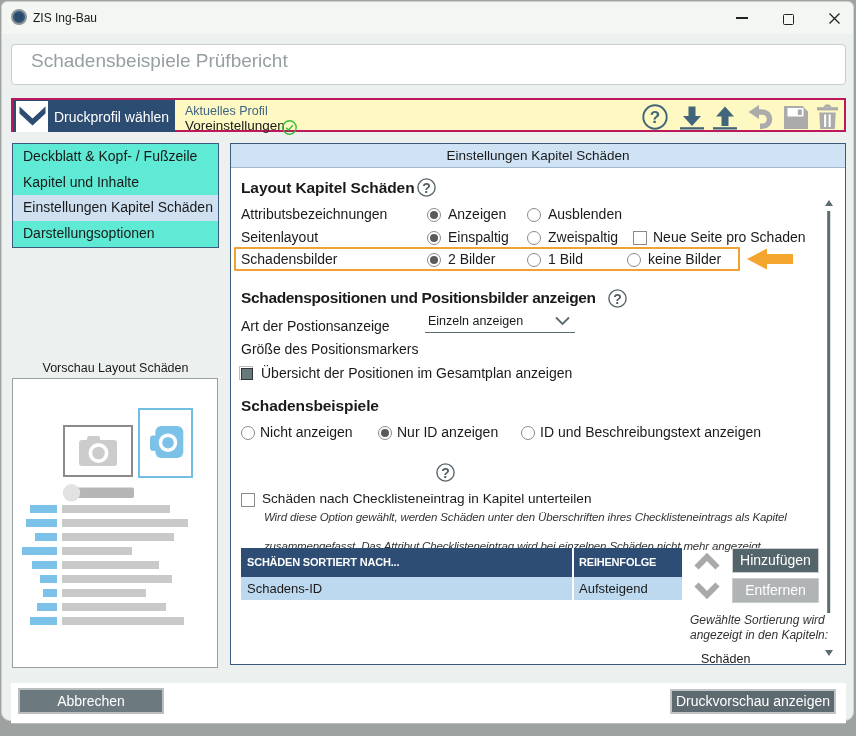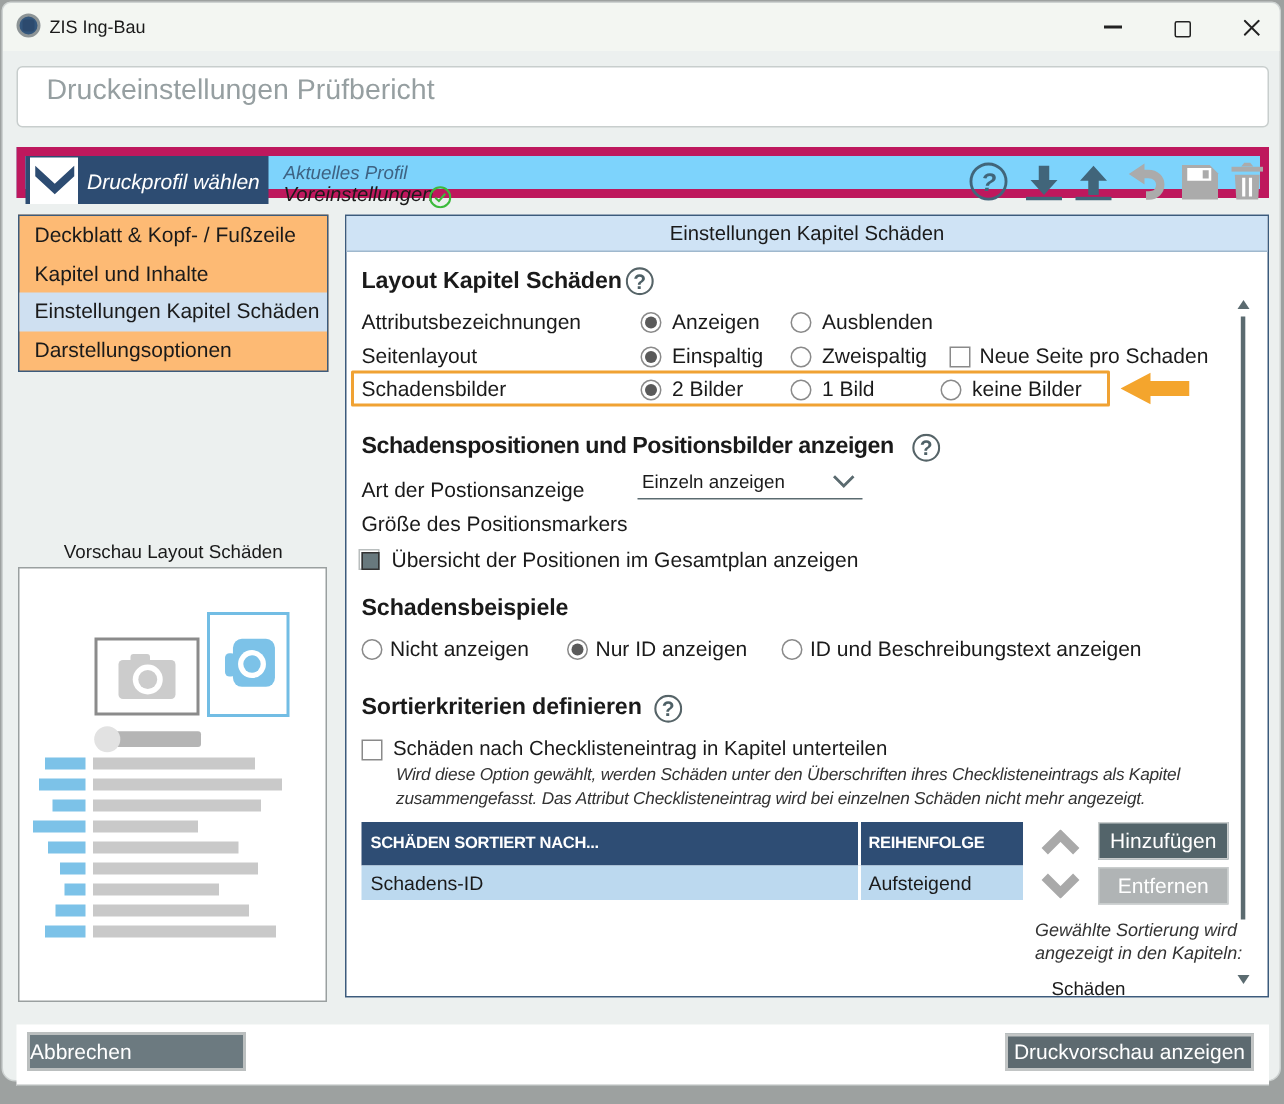--- a/index.html
+++ b/index.html
@@ -26,39 +26,39 @@
 
 #titlefield {
   position:absolute; left:9px; top:42px; width:835px; height:41px;
   background:#fff; border:1px solid #c8cecd; border-radius:4px;
 }
 #titlefield span { position:absolute; left:19px; top:5px; font-size:19px; color:#969fa1; }
 
 
 #toolbar {
   position:absolute; left:9px; top:96px; width:835px; height:34px;
-  background:#7dd3fc; border:6px solid #be185d;font-style:italic;
+  background:#fef9c3; border:2px solid #be185d;
 }
 #chevbox { position:absolute; left:2.5px; top:0.5px; width:32.5px; height:31px; background:#fff; }
 #profilebtn { position:absolute; left:0px; top:0px; width:162px; height:32px; background:#2d4c72; }
 
 #profilebtn span { position:absolute; left:41px; top:9px; font-size:14px; color:#fff; white-space:nowrap; }
 #aktprofil { position:absolute; left:172px; top:4px; font-size:12.5px; color:#3e6383; }
 #voreinst { position:absolute; left:172px; top:18px; font-size:13.5px; color:#1a1a1a; }
 #greencheck { position:absolute; left:269px; top:20px; width:15px; height:15px; }
 .tbicon { position:absolute; top:4px; }
 #icoHelp { left:629px; }
 #icoDown { left:666px; }
 #icoUp { left:699px; }
 #icoUndo { left:735px; }
 #icoSave { left:770px; }
 #icoTrash { left:803px; }
 
 
-#nav { position:absolute; left:10px; top:141px; width:207px; height:105px; background:#fdba74; border:1.5px solid #3c5b7c; }
+#nav { position:absolute; left:10px; top:141px; width:207px; height:105px; background:#5eead4; border:1.5px solid #3c5b7c; }
 .navitem { height:25.5px; line-height:25.5px; padding-left:10px; font-size:14px; color:#1a1a1a; white-space:nowrap; }
 .navitem.sel { background:#cfe0f1; }
 
 
 #prevlabel { position:absolute; left:10px; top:359px; width:207px; text-align:center; font-size:12.5px; color:#1a1a1a; }
 #prevbox { position:absolute; left:10px; top:376px; width:206px; height:290px; background:#fff; border:1px solid #9aa0a0; }
 
 
 #main { position:absolute; left:228px; top:141px; width:616px; height:522px; background:#fff; border:1px solid #3c5b7c; overflow:hidden; }
 #mainhdr { position:absolute; left:0; top:0; width:100%; height:24px; background:#cfe3f5; border-bottom:1px solid #9fb8cd; text-align:center; line-height:24px; font-size:13.5px; color:#1a1a1a; }
@@ -92,40 +92,40 @@
 .c1 { width:333px; padding-left:6px; border-right:2px solid #fff; display:flex; align-items:center; }
 .c2 { padding-left:5px; display:flex; align-items:center; flex:1; }
 
 .updown { position:absolute; }
 .btn { position:absolute; height:25px; color:#fff; font-size:14px; text-align:center; border:1px solid #c9cdcd; }
 #btnAdd { left:501px; top:404px; width:87px; background:#53646a; line-height:22px; }
 #btnRem { left:501px; top:434px; width:87px; background:#b0b4b5; line-height:22px; }
 
 
 #bottombar { position:absolute; left:9px; top:681px; width:835px; height:40.5px; background:#fff; border-bottom:1.5px solid #b7bcbb; }
-#btnCancel { position:absolute; left:7px; top:5px; width:146px; height:26px; background:#6c7a80; border:2px solid #bbbfbf; color:#fff; font-size:14px; line-height:22px; }
+#btnCancel { position:absolute; left:7px; top:5px; width:146px; height:26px; background:#6c7a80; border:2px solid #bbbfbf; color:#fff; font-size:14px; text-align:center; line-height:22px; }
 #btnPreview { position:absolute; right:10px; top:6px; width:166px; height:25px; background:#5d6a70; border:2px solid #c2c5c5; color:#fff; font-size:14px; text-align:center; line-height:21px; }
 </style>
 </head>
 <body>
 <div id="win">
   <div id="titlebar">
     <div id="appicon"></div>
     <div id="apptitle">ZIS Ing-Bau</div>
     <div class="winbtn" id="btnmin"></div>
     <div class="winbtn" id="btnmax"></div>
     <div class="winbtn" id="btnclose">
         <svg width="11" height="11" viewBox="0 0 11 11" style="position:absolute;left:1px;top:11px;">
           <path d="M0.5 0.5 L10.5 10.5 M10.5 0.5 L0.5 10.5" stroke="#222" stroke-width="1.3"></path>
         </svg>
       </div>
   </div>
 
   <div id="titlefield">
-      <span>Druckeinstellungen Prüfbericht</span>
+      <span>Schadensbeispiele Prüfbericht</span>
     </div>
 
   <div id="toolbar">
     <div id="profilebtn">
       <div id="chevbox">
           <svg width="29" height="20" viewBox="0 0 29 20" style="position:absolute;left:2px;top:5px;">
             <path d="M1.5 0.5 L14.5 12.5 L27.5 0.5 L27.5 7.5 L14.5 19.5 L1.5 7.5 Z" fill="#2d4c72"></path>
           </svg>
         </div>
       <span>Druckprofil wählen</span>
@@ -274,29 +274,28 @@
     <div class="lbl" style="left:30px; top:221px;">Übersicht der Positionen im Gesamtplan anzeigen</div>
 
     <div class="h2" style="left:10px; top:253px;">Schadensbeispiele</div>
     <div class="radio" style="left:10px; top:282px;"></div>
       <div class="lbl" style="left:29px; top:280px;">Nicht anzeigen</div>
     <div class="radio on" style="left:147px; top:282px;"></div>
       <div class="lbl" style="left:166px; top:280px;">Nur ID anzeigen</div>
     <div class="radio" style="left:290px; top:282px;"></div>
       <div class="lbl" style="left:309px; top:280px;">ID und Beschreibungstext anzeigen</div>
 
-    <div class="h2" style="left:10px; top:319px;">Sortierkriterien definieren</div>
     <svg class="qicon" style="left:205px; top:319px;" width="19" height="19" viewBox="0 0 19 19">
         <circle cx="9.5" cy="9.5" r="8.6" fill="none" stroke="#566468" stroke-width="1.4"></circle>
         <text x="9.5" y="14.5" font-size="14" font-weight="bold" text-anchor="middle" fill="#4e6066" font-family="Liberation Sans">?</text>
       </svg>
     <div class="cb" style="left:10px; top:349px;"></div>
     <div class="lbl" style="left:31px; top:347px; font-size:13.6px;">Schäden nach Checklisteneintrag in Kapitel unterteilen</div>
     <div class="italic" style="left:33px; top:367px; font-size:11.5px; letter-spacing:-0.15px;">Wird diese Option gewählt, werden Schäden unter den Überschriften ihres Checklisteneintrags als Kapitel</div>
-    <div class="italic" style="left:33px; top:383px; font-size:11.5px; letter-spacing:-0.15px;font-style:italic;">zusammengefasst. Das Attribut Checklisteneintrag wird bei einzelnen Schäden nicht mehr angezeigt.</div>
+    <div class="italic" style="left:33px; top:396px; font-size:11.5px; letter-spacing:-0.15px;font-style:italic;">zusammengefasst. Das Attribut Checklisteneintrag wird bei einzelnen Schäden nicht mehr angezeigt.</div>
 
     <div id="sorttable">
       <div id="sorthdr">
           <div class="c1">SCHÄDEN SORTIERT NACH...</div>
           <div class="c2">REIHENFOLGE</div>
         </div>
       <div id="sortrow">
           <div class="c1">Schadens-ID</div>
           <div class="c2">Aufsteigend</div>
         </div>

